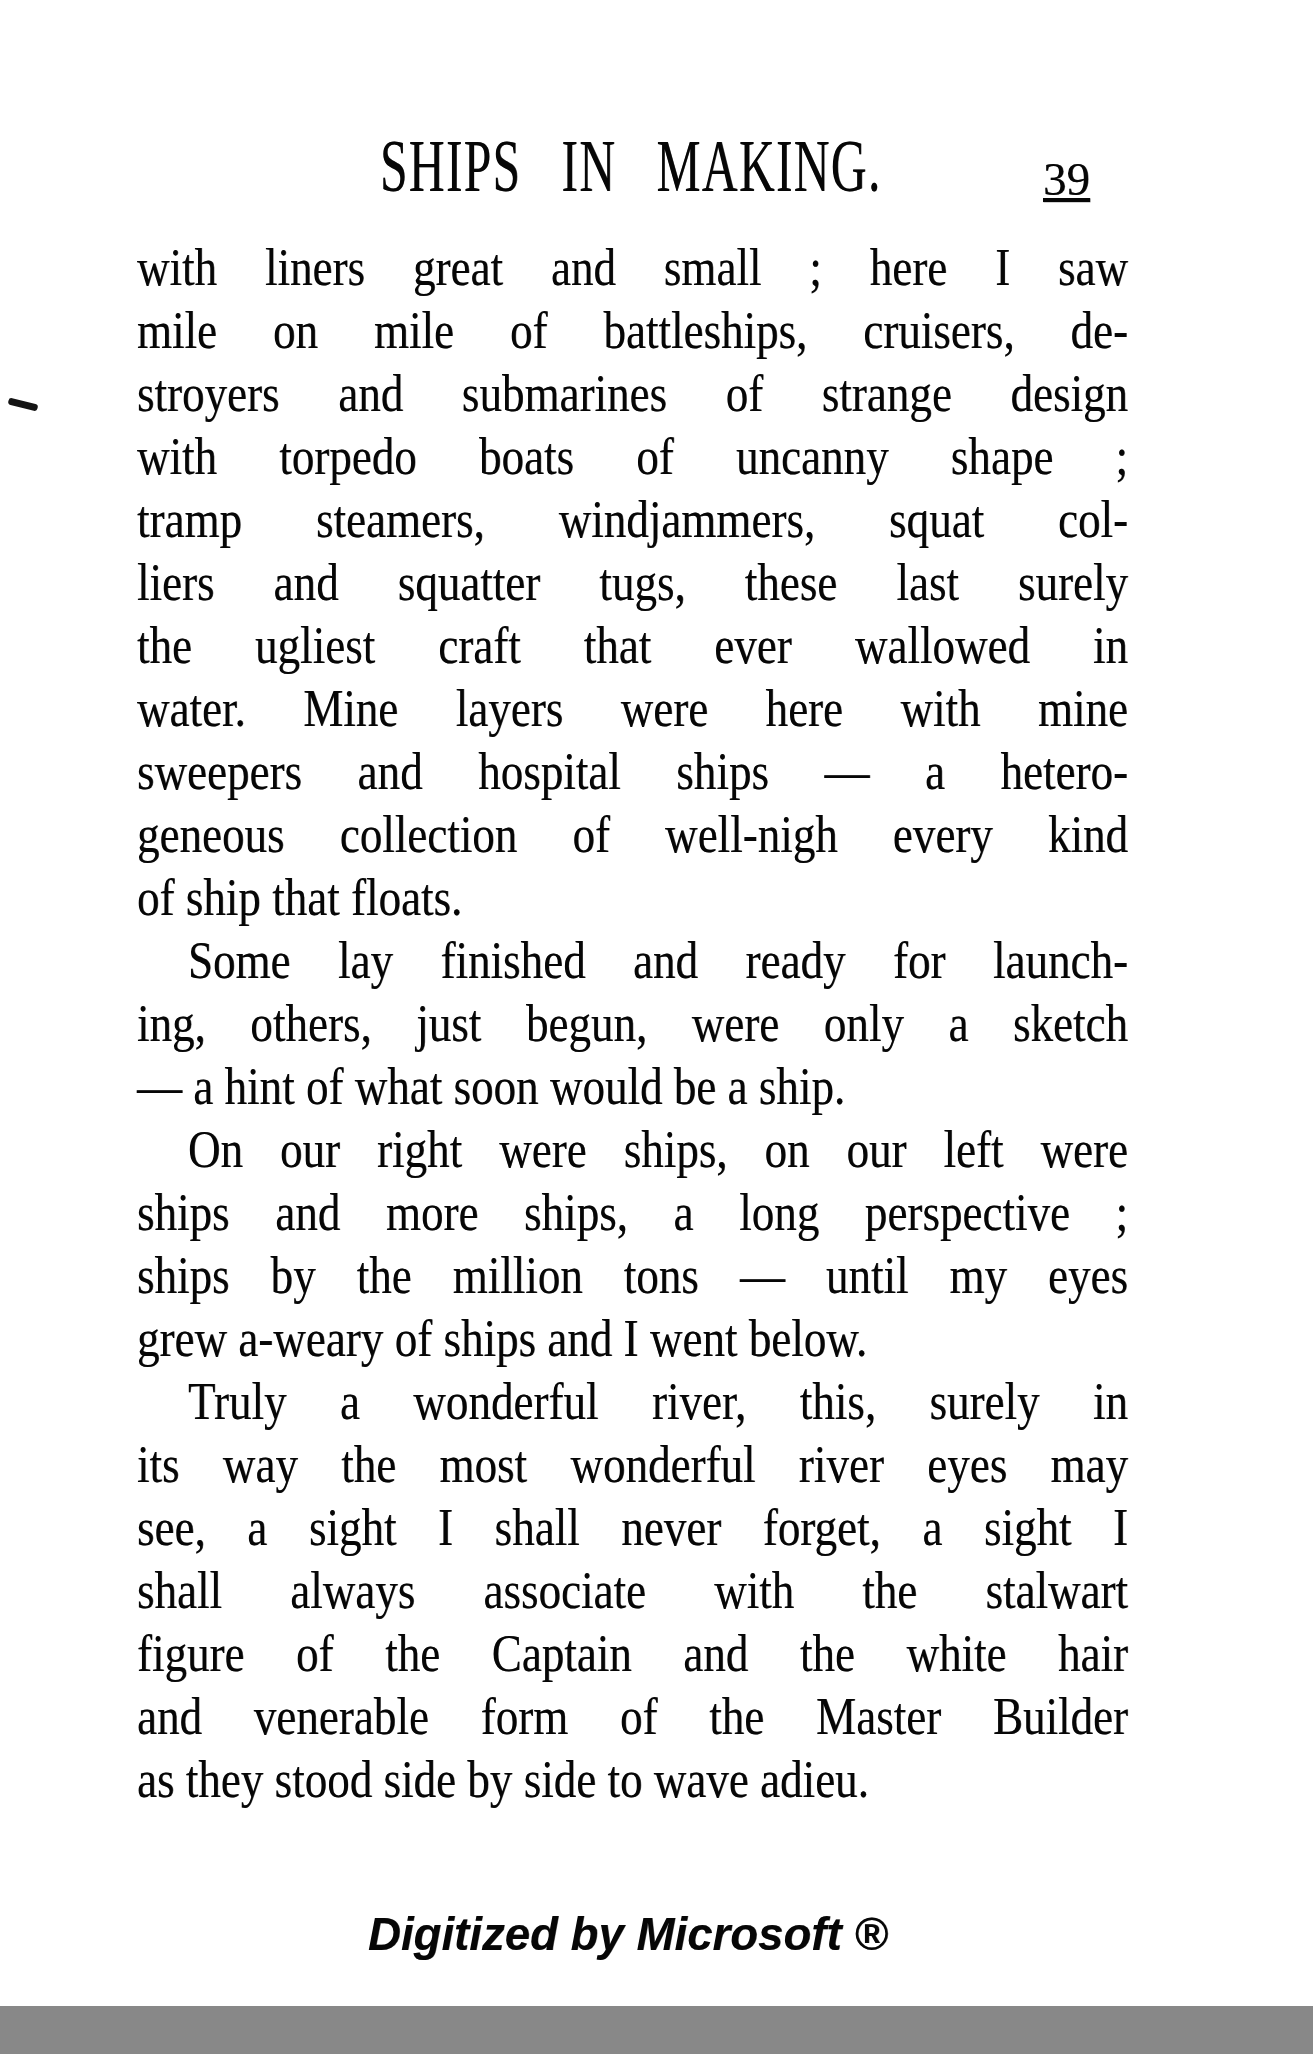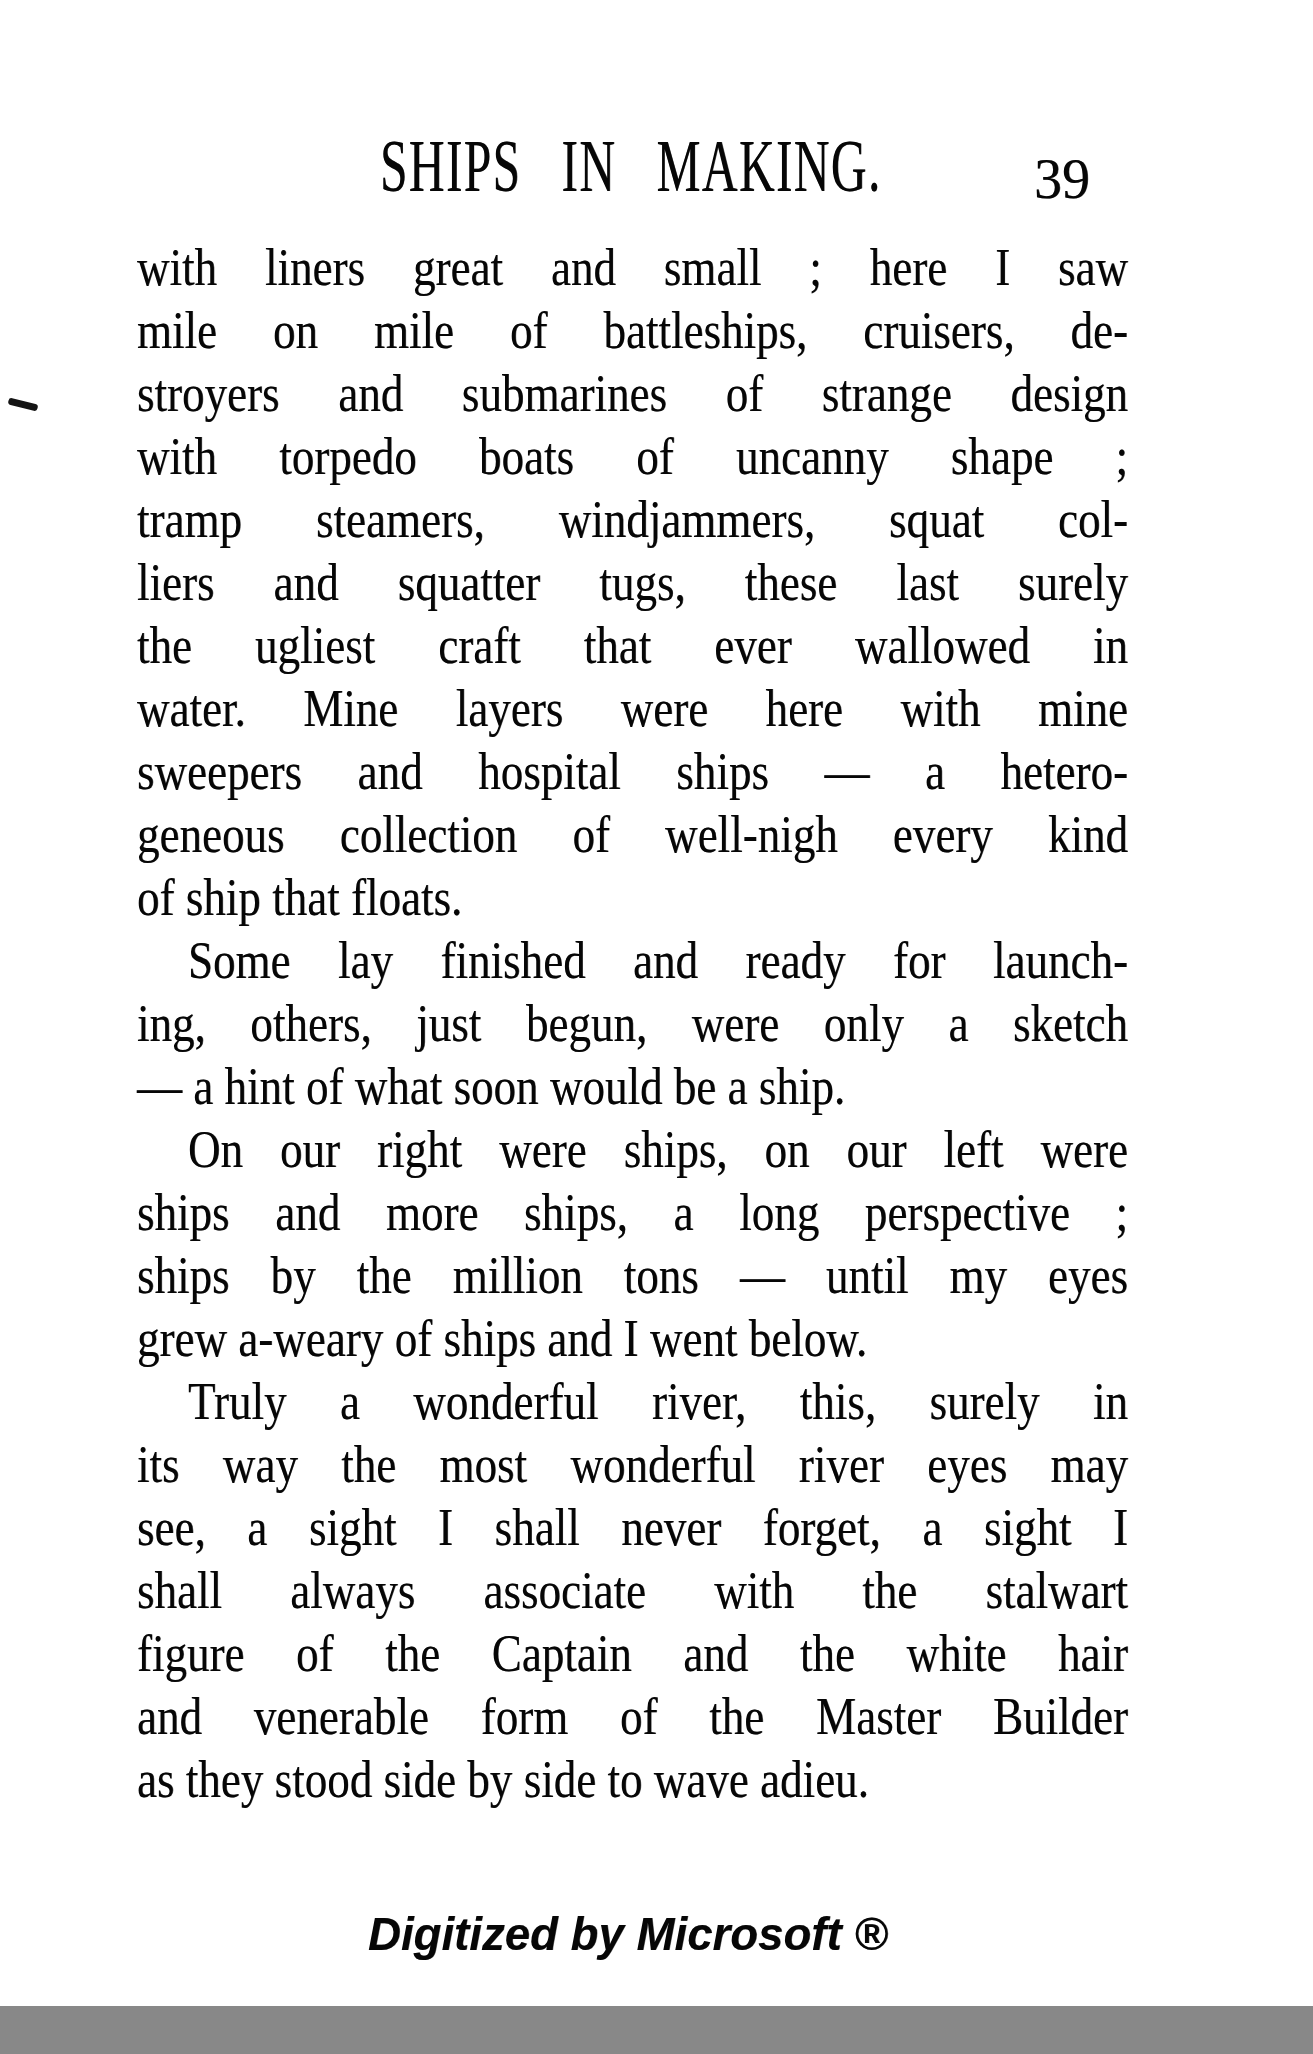--- a/index.html
+++ b/index.html
@@ -18,22 +18,23 @@
     letter-spacing:2px;
     word-spacing:40px;
     white-space:nowrap;
     transform:scaleX(0.66);
     transform-origin:left top;
     text-shadow:0.5px 0.3px 0 rgba(0,0,0,0.6);
   }
   .page-number{
     position:absolute;
     right:223px;top:152px;
-    font-size:56px;line-height:55px;
+    font-size:47px;line-height:55px;
     text-shadow:0.5px 0.3px 0 rgba(0,0,0,0.6);
+    text-decoration:underline;
   }
   .ink-mark{
     position:absolute;
     left:8px;top:401px;
     width:30px;height:7px;
     background:#141414;
     border-radius:3px;
     transform:rotate(14deg);
   }
   .text-block{

